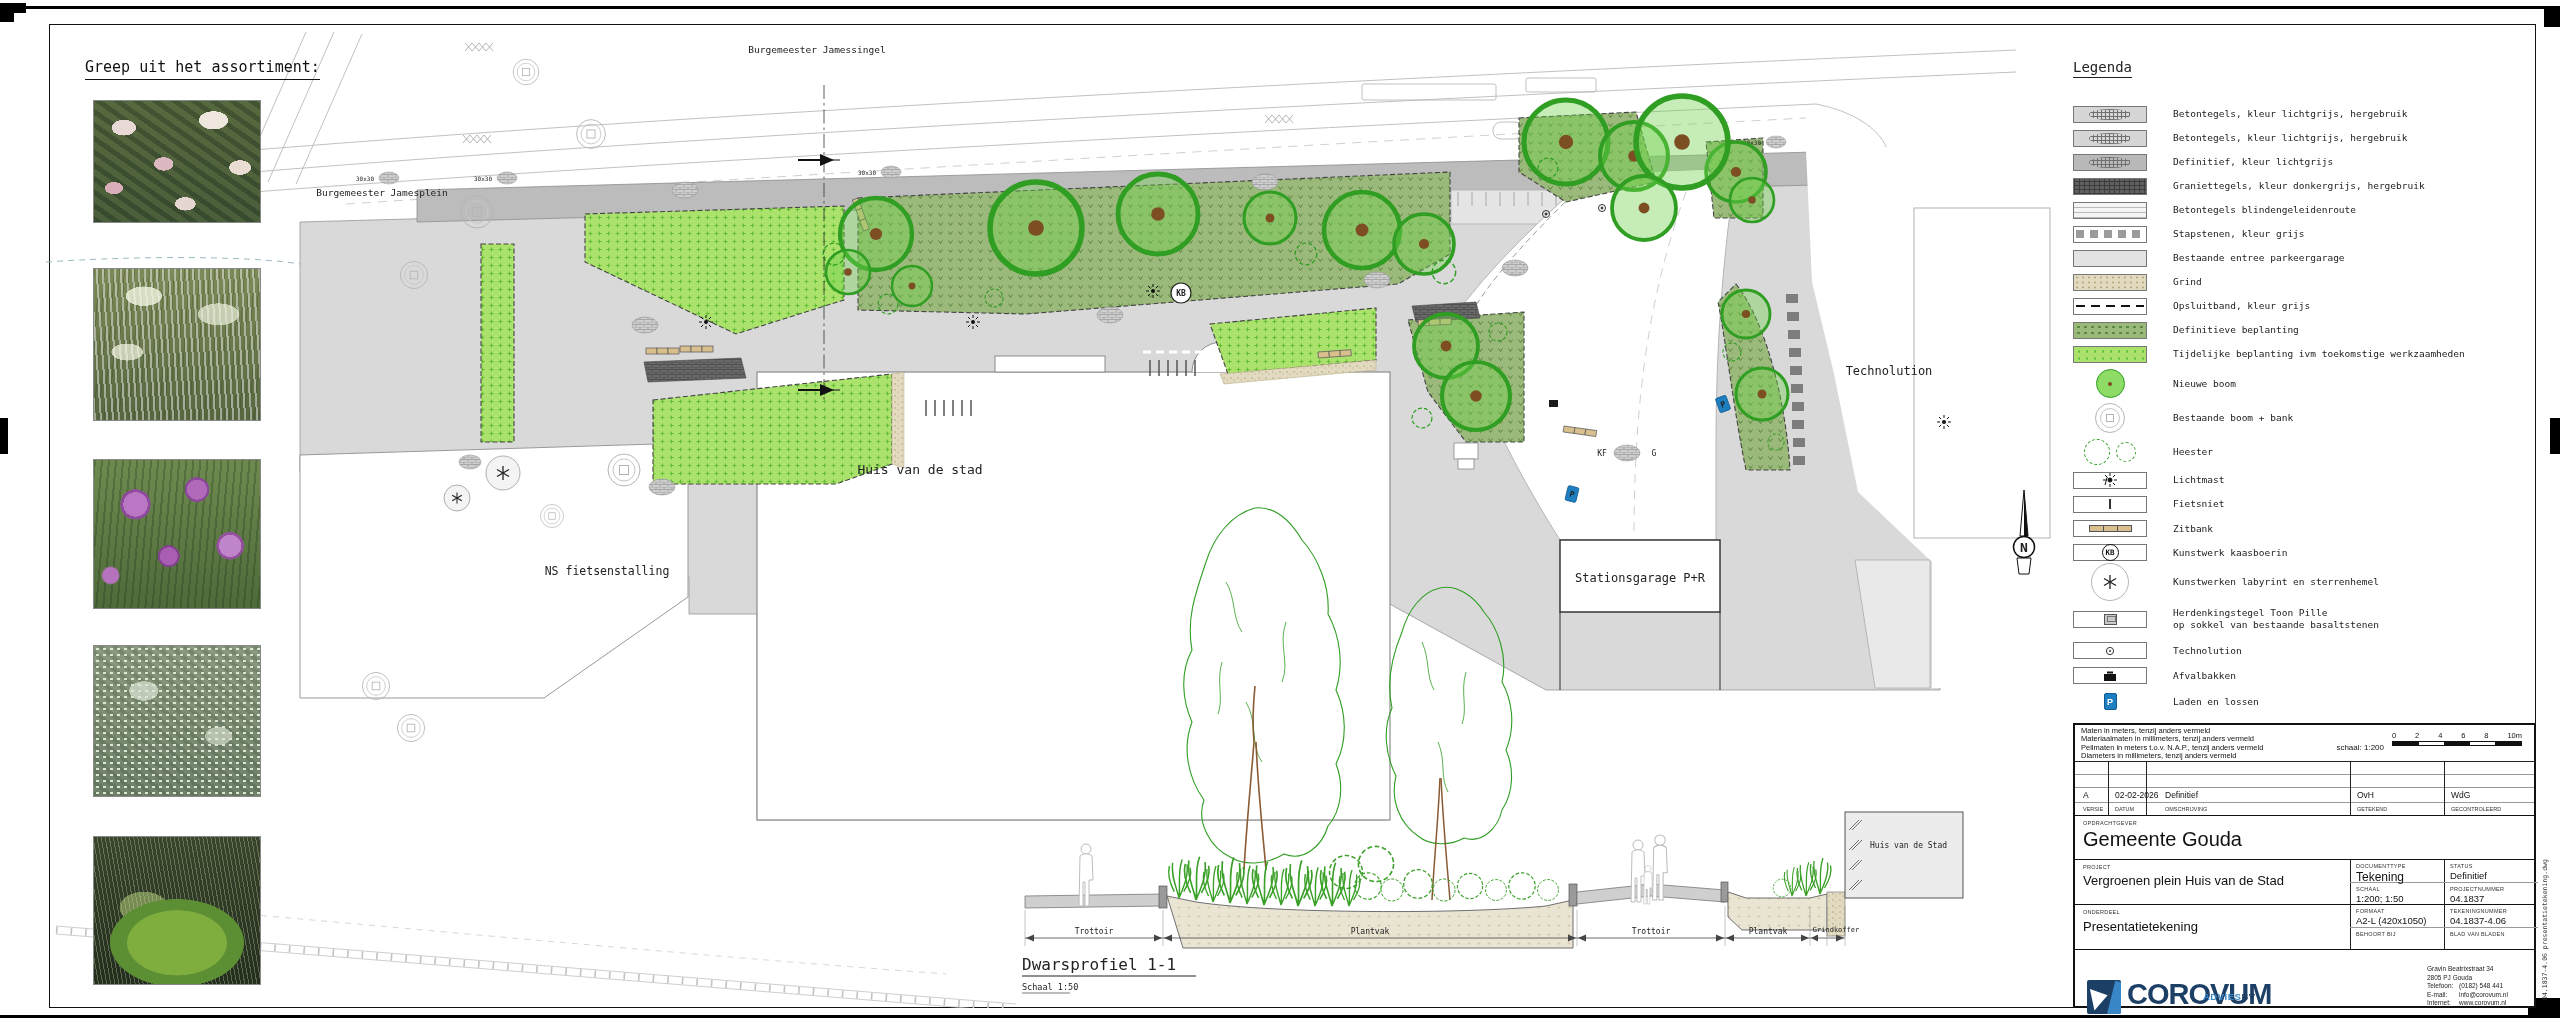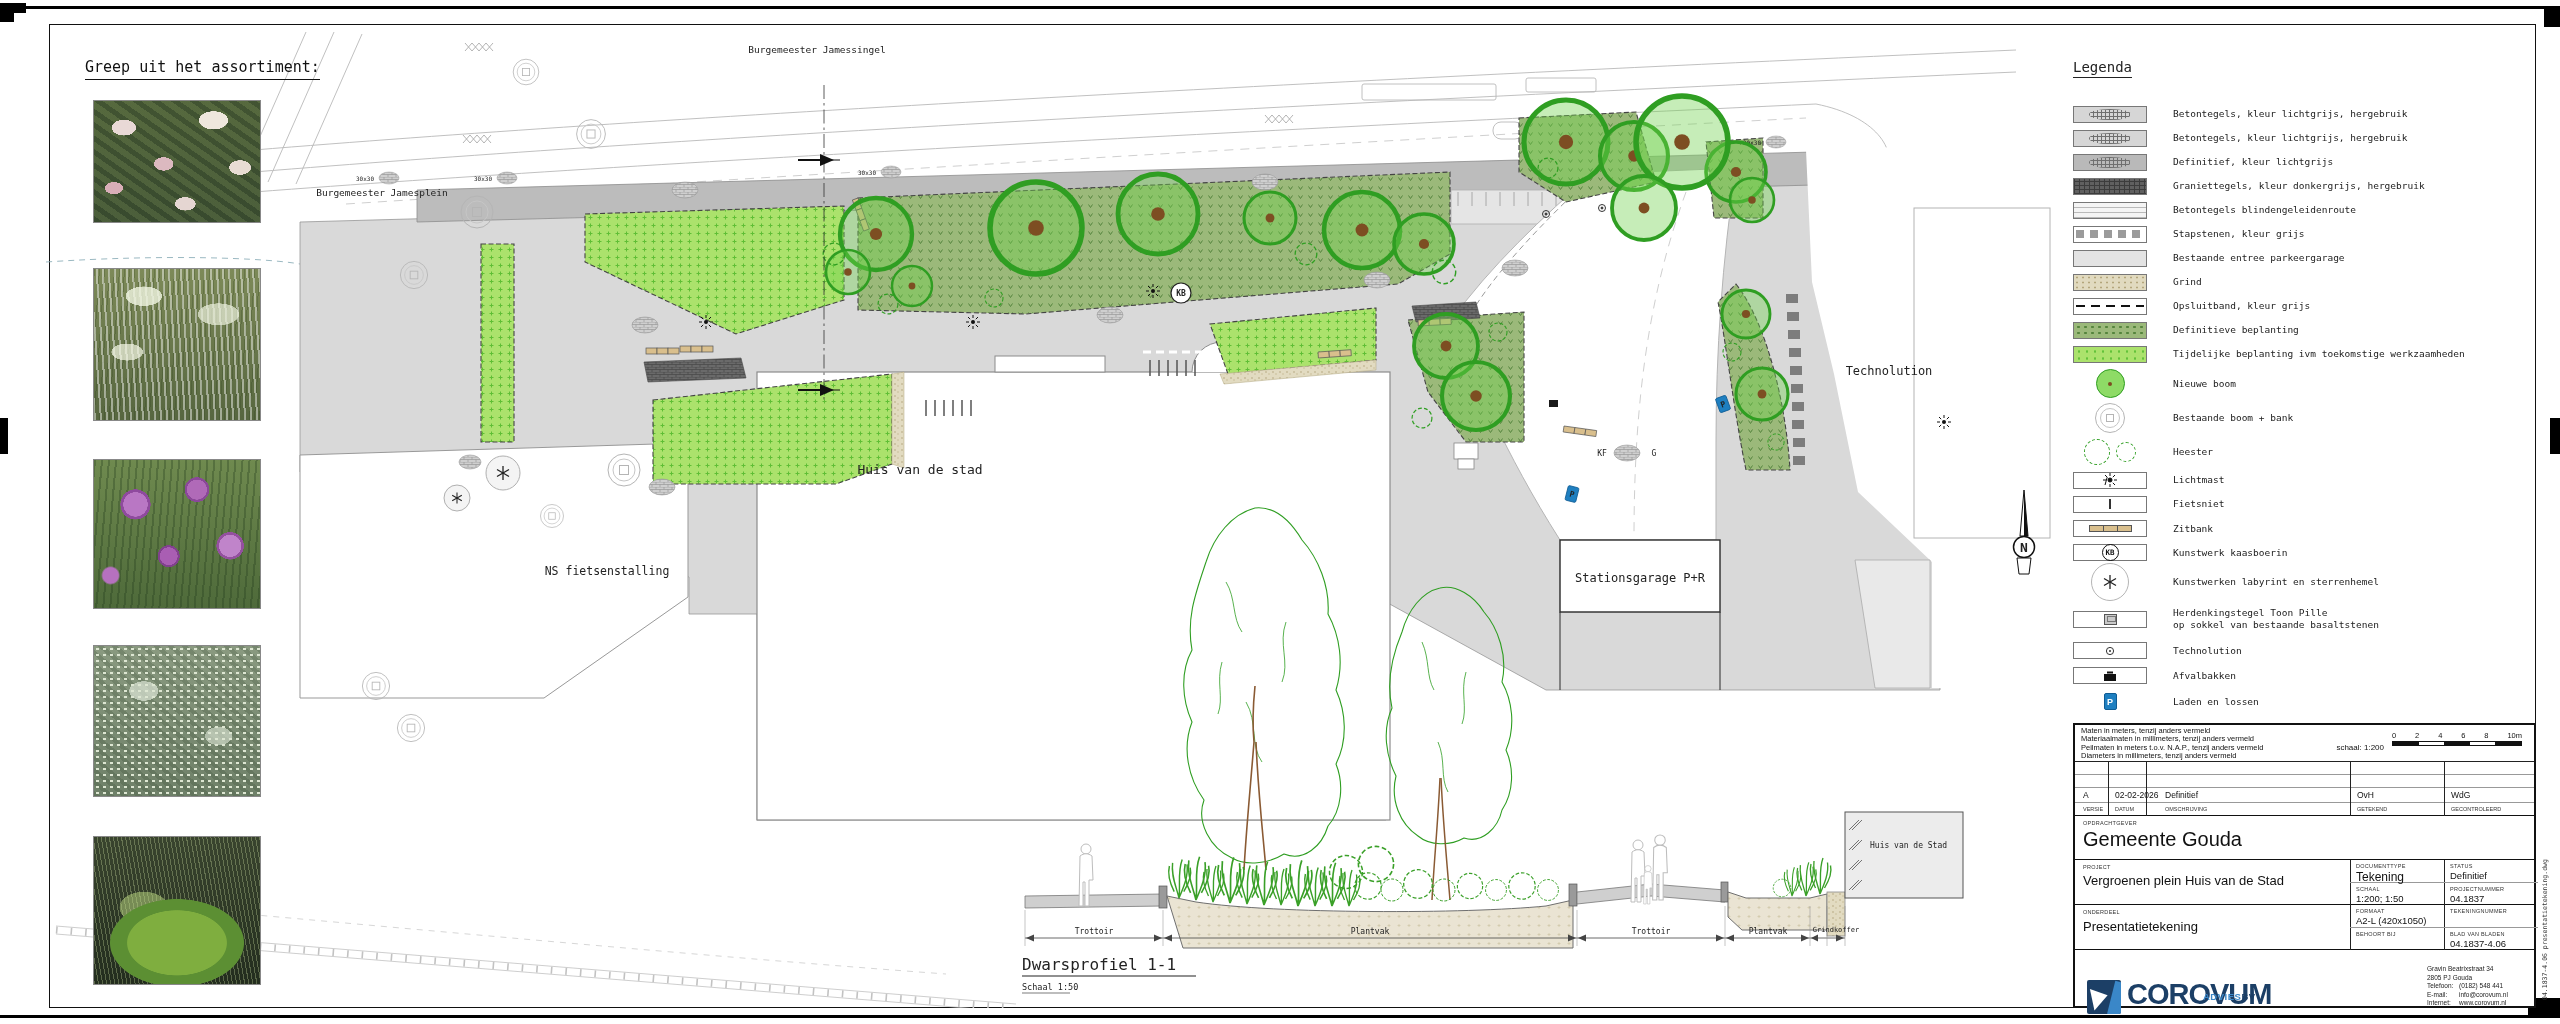--- a/index.html
+++ b/index.html
@@ -818,21 +818,21 @@
 
     <div class="sec" style="top:180px;height:45px;border-bottom:1px solid #111;">
       <div class="tlabel" style="position:absolute;left:8px;top:4px;">ONDERDEEL</div>
       <div style="position:absolute;left:8px;top:14px;font-size:13px;">Presentatietekening</div>
       <div class="hairline" style="left:275px;top:0;width:1px;height:45px;"></div>
       <div class="hairline" style="left:369px;top:0;width:1px;height:45px;"></div>
       <div class="hairline" style="left:275px;top:22px;width:188px;height:1px;background:#999;"></div>
       <div class="tlabel" style="position:absolute;left:281px;top:3px;">FORMAAT</div>
       <div style="position:absolute;left:281px;top:10px;font-size:9.5px;">A2-L (420x1050)</div>
       <div class="tlabel" style="position:absolute;left:375px;top:3px;">TEKENINGNUMMER</div>
-      <div style="position:absolute;left:375px;top:10px;font-size:9.5px;margin-top:23px;">04.1837-4.06</div>
+      <div style="position:absolute;left:375px;top:10px;font-size:9.5px;">04.1837-4.06</div>
       <div class="tlabel" style="position:absolute;left:281px;top:26px;">BEHOORT BIJ</div>
       <div class="tlabel" style="position:absolute;left:375px;top:26px;">BLAD VAN BLADEN</div>
     </div>
 
     <div id="corologo">
       <div id="coroicon"></div>
       <div id="coroname">COROVUM</div>
     </div>
     <div id="corosub"><span>ADVIES</span><b>BV</b></div>
     <div id="coroaddr">

